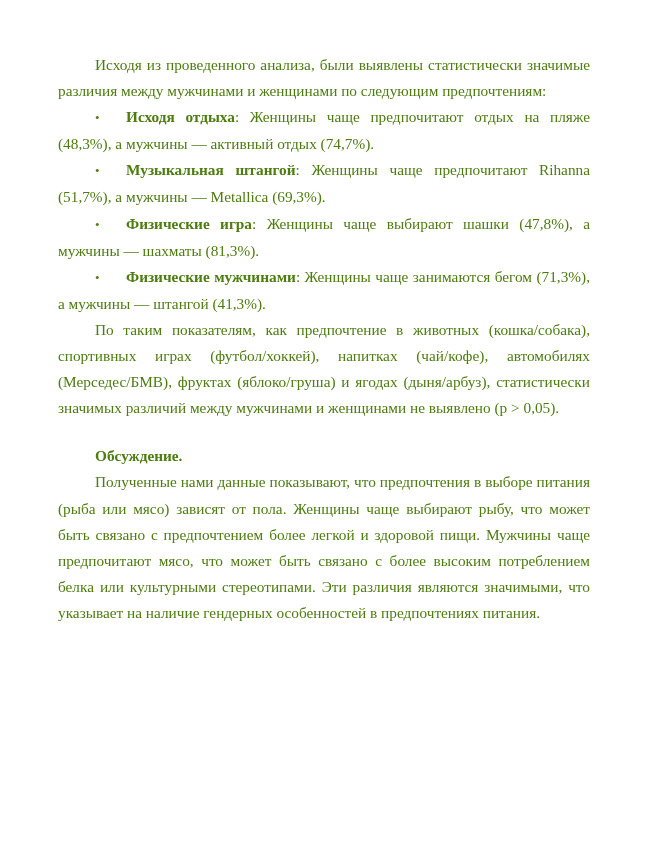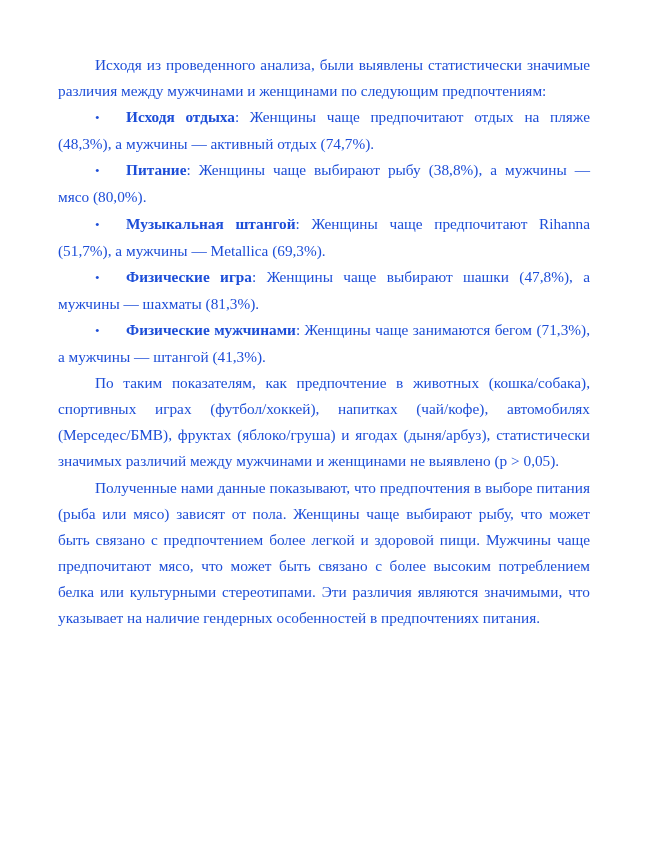--- a/index.html
+++ b/index.html
@@ -14,21 +14,21 @@
       position: relative;
     }
     .page {
       position: absolute;
       left: 58px;
       top: 52px;
       width: 532px;
       font-family: "Liberation Serif", "DejaVu Serif", serif;
       font-size: 15.3px;
       line-height: 26.1px;
-      color: #1d4ed8;
+      color: #4d7c0f;
     }
     .para {
       margin: 0;
       text-align: justify;
       text-indent: 37px;
     }
     .bullet {
       margin: 0;
       text-align: justify;
       text-indent: 37px;
@@ -53,22 +53,22 @@
     }
   </style>
 </head>
 <body>
 
 <div class="page">
   <p class="para">Исходя из проведенного анализа, были выявлены статистически значимые различия между мужчинами и женщинами по следующим предпочтениям:</p>
 
   <div>
     <p class="bullet"><span class="bullet-dot"></span><span class="bullet-label">Исходя отдыха</span><span>: Женщины чаще предпочитают отдых на пляже (48,3%), а мужчины — активный отдых (74,7%).</span></p>
-    <p class="bullet"><span class="bullet-dot"></span><span class="bullet-label">Питание</span><span>: Женщины чаще выбирают рыбу (38,8%), а мужчины — мясо (80,0%).</span></p>
     <p class="bullet"><span class="bullet-dot"></span><span class="bullet-label">Музыкальная штангой</span><span>: Женщины чаще предпочитают Rihanna (51,7%), а мужчины — Metallica (69,3%).</span></p>
     <p class="bullet"><span class="bullet-dot"></span><span class="bullet-label">Физические игра</span><span>: Женщины чаще выбирают шашки (47,8%), а мужчины — шахматы (81,3%).</span></p>
     <p class="bullet"><span class="bullet-dot"></span><span class="bullet-label">Физические мужчинами</span><span>: Женщины чаще занимаются бегом (71,3%), а мужчины — штангой (41,3%).</span></p>
   </div>
 
   <p class="para">По таким показателям, как предпочтение в животных (кошка/собака), спортивных играх (футбол/хоккей), напитках (чай/кофе), автомобилях (Мерседес/БМВ), фруктах (яблоко/груша) и ягодах (дыня/арбуз), статистически значимых различий между мужчинами и женщинами не выявлено (p &gt; 0,05).</p>
 
+  <p class="heading">Обсуждение.</p>
   <p class="para">Полученные нами данные показывают, что предпочтения в выборе питания (рыба или мясо) зависят от пола.  Женщины чаще выбирают рыбу, что может быть связано с предпочтением более легкой и здоровой пищи. Мужчины чаще предпочитают мясо, что может быть связано с более высоким потреблением белка или культурными стереотипами. Эти различия являются значимыми, что указывает на наличие гендерных особенностей в предпочтениях питания.</p>
 </div>
 
 </body></html>

